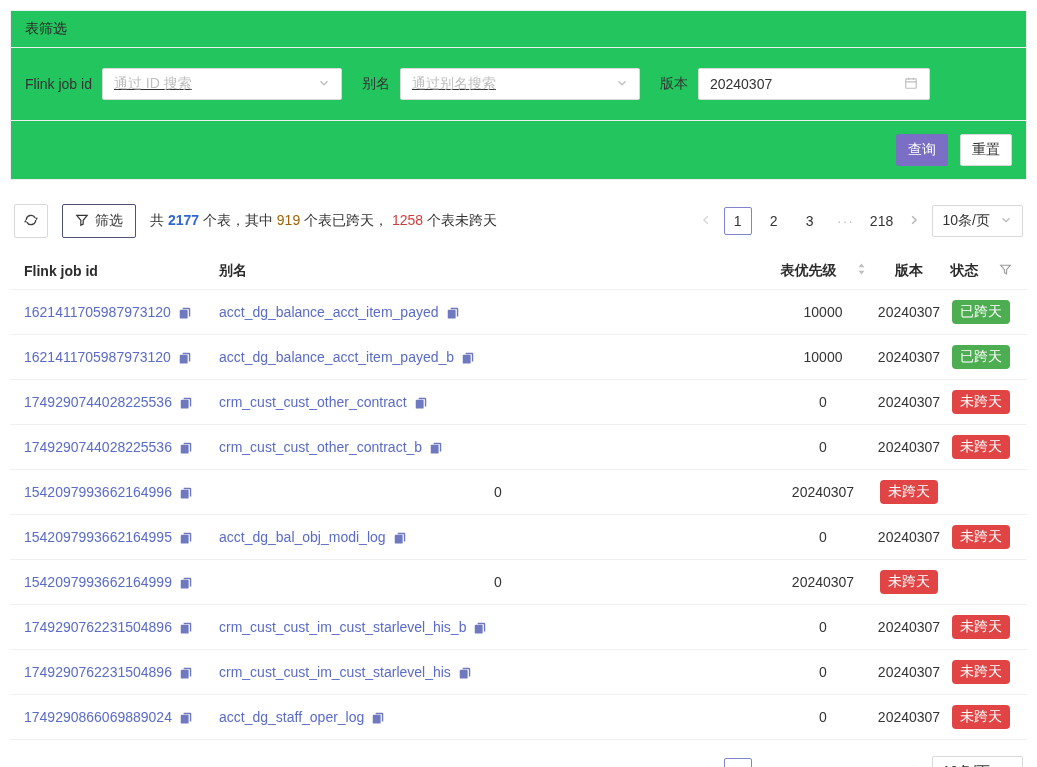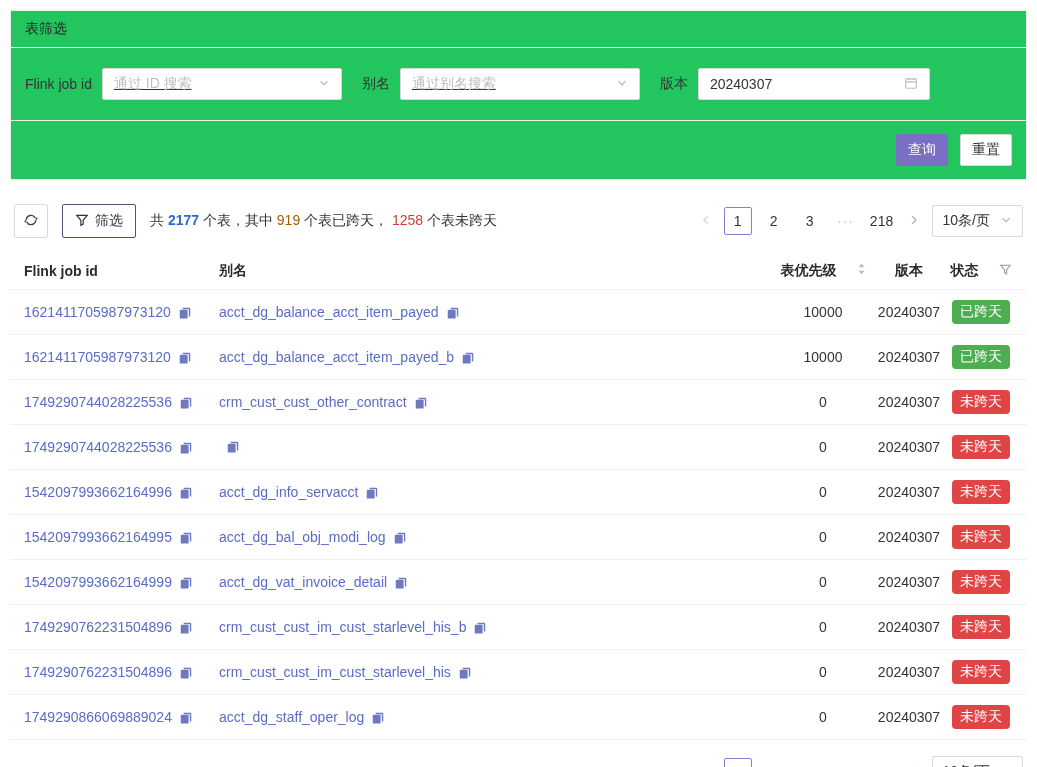--- a/index.html
+++ b/index.html
@@ -310,20 +310,21 @@
     <div class="td c1">
       <a class="link">1749290744028225536</a>
       <span class="copy">
         <svg width="14" height="14" viewBox="0 0 24 24">
                 <path d="M8 3h11a2 2 0 0 1 2 2v13h-2.4V5.4H8V3z" fill="#6f79c0"></path>
                 <rect x="3" y="6.5" width="13.5" height="15" rx="1.5" fill="#6f79c0"></rect>
               </svg>
       </span>
     </div>
     <div class="td c2">
+      <a class="link">crm_cust_cust_other_contract_b</a>
       <span class="copy">
         <svg width="14" height="14" viewBox="0 0 24 24">
                 <path d="M8 3h11a2 2 0 0 1 2 2v13h-2.4V5.4H8V3z" fill="#6f79c0"></path>
                 <rect x="3" y="6.5" width="13.5" height="15" rx="1.5" fill="#6f79c0"></rect>
               </svg>
       </span>
     </div>
     <div class="td c3">0</div>
     <div class="td c4">20240307</div>
     <div class="td c5">
@@ -334,29 +335,20 @@
   <div class="trow">
     <div class="td c1">
       <a class="link">1542097993662164996</a>
       <span class="copy">
         <svg width="14" height="14" viewBox="0 0 24 24">
                 <path d="M8 3h11a2 2 0 0 1 2 2v13h-2.4V5.4H8V3z" fill="#6f79c0"></path>
                 <rect x="3" y="6.5" width="13.5" height="15" rx="1.5" fill="#6f79c0"></rect>
               </svg>
       </span>
     </div>
-    <div class="td c2">
-      <a class="link">acct_dg_info_servacct</a>
-      <span class="copy">
-        <svg width="14" height="14" viewBox="0 0 24 24">
-                <path d="M8 3h11a2 2 0 0 1 2 2v13h-2.4V5.4H8V3z" fill="#6f79c0"></path>
-                <rect x="3" y="6.5" width="13.5" height="15" rx="1.5" fill="#6f79c0"></rect>
-              </svg>
-      </span>
-    </div>
     <div class="td c3">0</div>
     <div class="td c4">20240307</div>
     <div class="td c5">
       <span class="badge red">未跨天</span>
     </div>
   </div>
 
   <div class="trow">
     <div class="td c1">
       <a class="link">1542097993662164995</a>
@@ -379,29 +371,20 @@
     <div class="td c3">0</div>
     <div class="td c4">20240307</div>
     <div class="td c5">
       <span class="badge red">未跨天</span>
     </div>
   </div>
 
   <div class="trow">
     <div class="td c1">
       <a class="link">1542097993662164999</a>
-      <span class="copy">
-        <svg width="14" height="14" viewBox="0 0 24 24">
-                <path d="M8 3h11a2 2 0 0 1 2 2v13h-2.4V5.4H8V3z" fill="#6f79c0"></path>
-                <rect x="3" y="6.5" width="13.5" height="15" rx="1.5" fill="#6f79c0"></rect>
-              </svg>
-      </span>
-    </div>
-    <div class="td c2">
-      <a class="link">acct_dg_vat_invoice_detail</a>
       <span class="copy">
         <svg width="14" height="14" viewBox="0 0 24 24">
                 <path d="M8 3h11a2 2 0 0 1 2 2v13h-2.4V5.4H8V3z" fill="#6f79c0"></path>
                 <rect x="3" y="6.5" width="13.5" height="15" rx="1.5" fill="#6f79c0"></rect>
               </svg>
       </span>
     </div>
     <div class="td c3">0</div>
     <div class="td c4">20240307</div>
     <div class="td c5">

